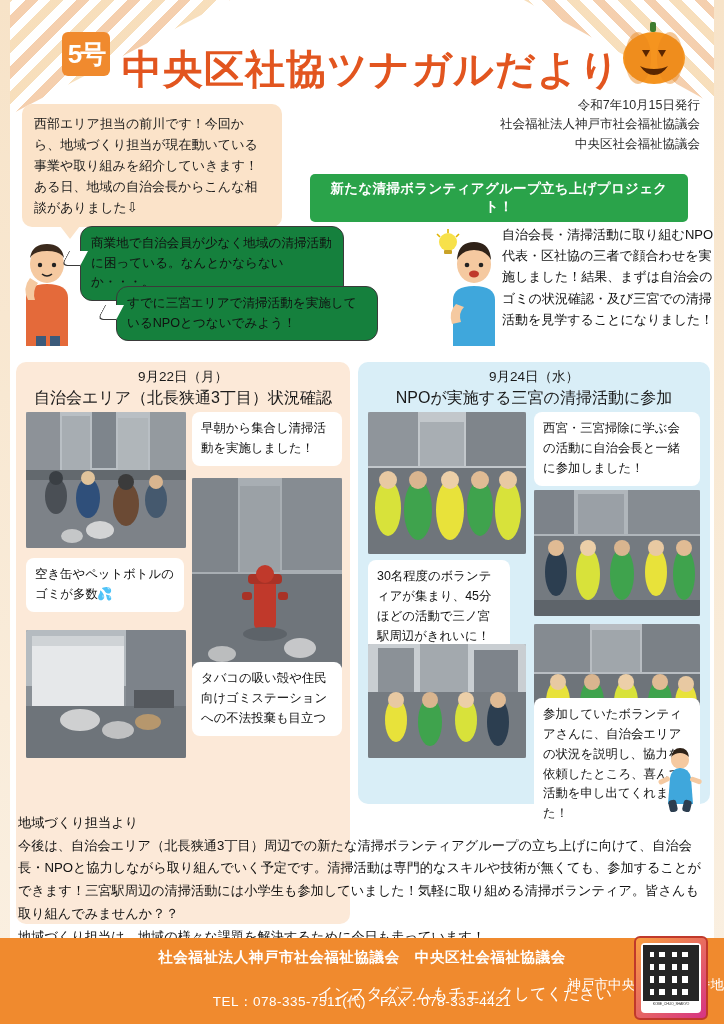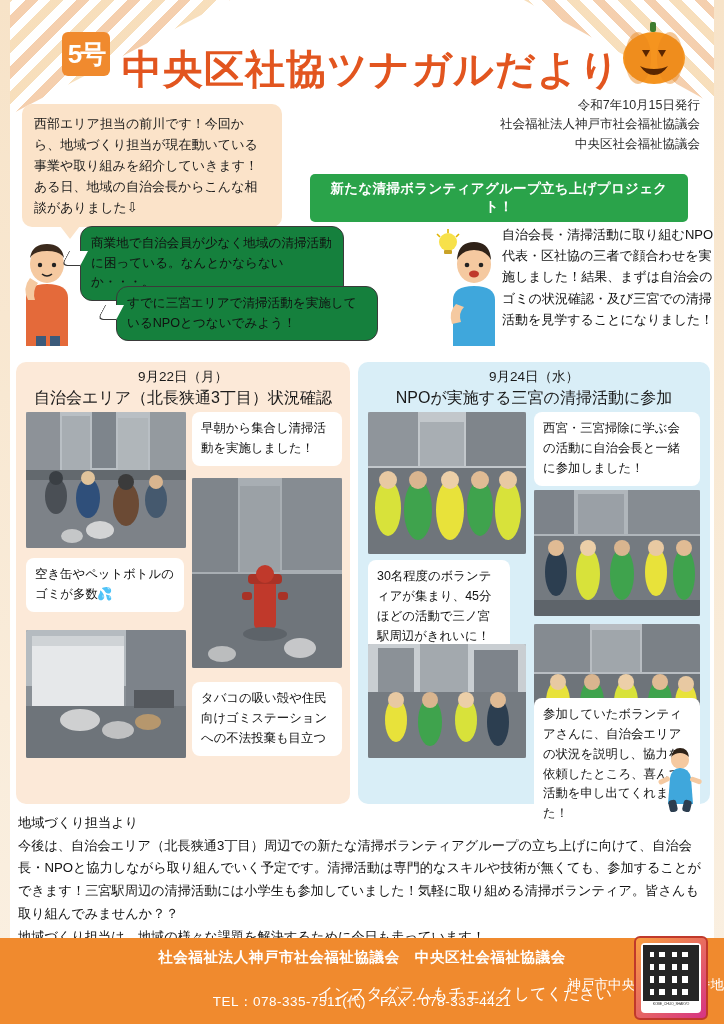--- a/index.html
+++ b/index.html
@@ -160,21 +160,21 @@
     position: absolute; left: 488px; top: 0px; width: 222px;
     font-size: 13px; line-height: 1.63; color: #111;
   }
 
   
   .col {
     position: absolute;
     border-radius: 10px;
   }
   .col-left {
-    left: 16px; top: 362px; width: 334px; height: 442px;
+    left: 16px; top: 362px; width: 334px; height: 562px;
     background: #fce9d8;
   }
   .col-right {
     left: 358px; top: 362px; width: 352px; height: 442px;
     background: #d9eef7;
   }
   .col-date {
     position: absolute; top: 6px; width: 100%;
     text-align: center; font-size: 13.5px; color: #1a1a1a;
   }
@@ -395,21 +395,21 @@
         <rect x="6" y="6" width="92" height="10" fill="#cfd3d6"></rect>
         <rect x="100" y="0" width="60" height="76" fill="#7d838a"></rect>
         <rect x="0" y="76" width="160" height="52" fill="#6e747a"></rect>
         <ellipse cx="54" cy="90" rx="20" ry="11" fill="#e0e0e0" opacity=".85"></ellipse>
         <ellipse cx="92" cy="100" rx="16" ry="9" fill="#d4d4d4" opacity=".8"></ellipse>
         <ellipse cx="122" cy="92" rx="13" ry="8" fill="#c8a06a" opacity=".8"></ellipse>
         <rect x="108" y="60" width="40" height="18" fill="#55595e"></rect>
       </svg>
     </div>
 
-    <div class="cap" style="left:176px; top:320px; width:150px;">タバコの吸い殻や住民向けゴミステーションへの不法投棄も目立つ</div>
+    <div class="cap" style="left:176px; top:300px; width:150px;">タバコの吸い殻や住民向けゴミステーションへの不法投棄も目立つ</div>
   </div>
 
   <div class="col col-right">
     <div class="col-date">9月24日（水）</div>
     <div class="col-sub">NPOが実施する三宮の清掃活動に参加</div>
 
     <div class="photo" style="left:10px; top:50px; width:158px; height:142px;">
       <svg class="ph-inner" viewBox="0 0 158 142" preserveAspectRatio="none">
         <rect width="158" height="142" fill="#9aa0a6"></rect>
         <rect x="0" y="0" width="158" height="56" fill="#c2c7cb"></rect>

